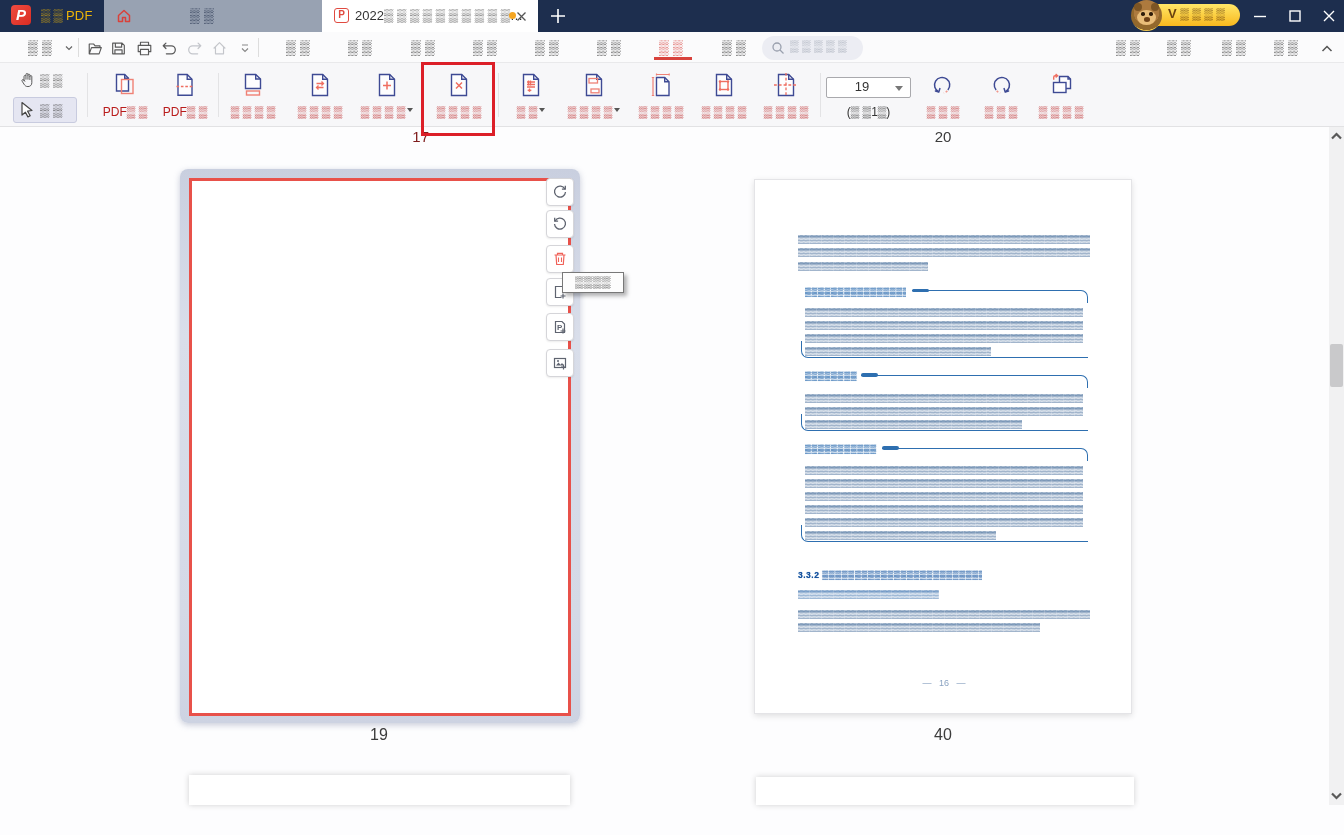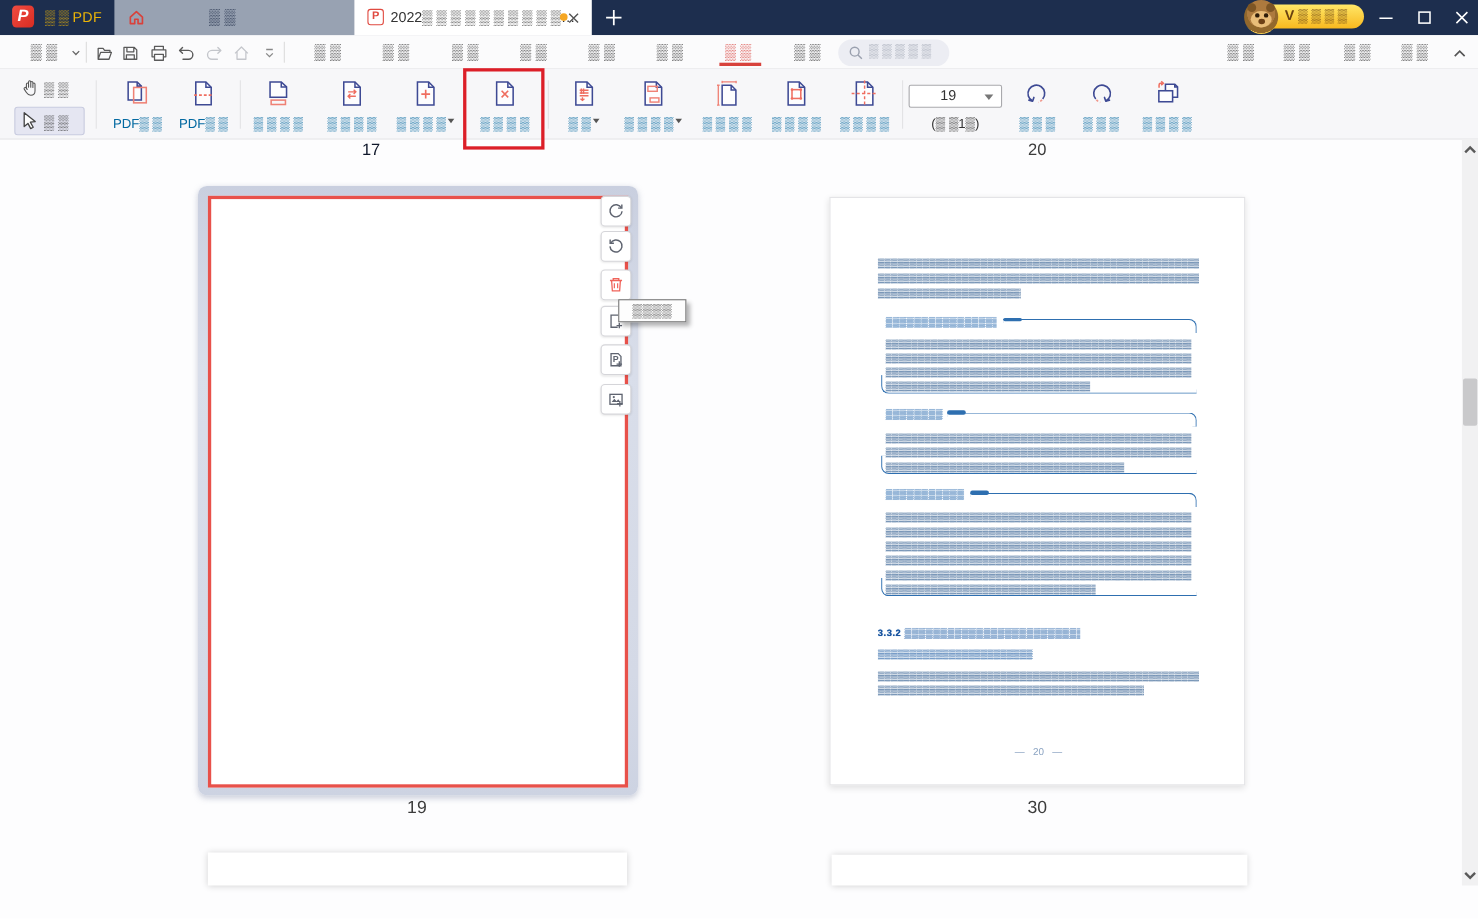--- a/index.html
+++ b/index.html
@@ -12,21 +12,21 @@
 #tab1{position:absolute;left:104px;top:0;width:218px;height:32px;background:#98a2b2}
 #tab2{position:absolute;left:322px;top:0;width:216px;height:32px;background:#ffffff}
 
 #menubar{position:absolute;left:0;top:32px;width:1344px;height:31px;background:#fbfbfc;border-bottom:1px solid #e9e9eb}
 .mi{position:absolute;top:0;height:30px;line-height:30px;font-size:14px;color:#333;text-align:center}
 .msep{position:absolute;top:6px;width:1px;height:19px;background:#ddd}
 
 #toolbar{position:absolute;left:0;top:63px;width:1344px;height:64px;background:#f7f7f9;border-bottom:1px solid #e2e2e4}
 .tbtn{position:absolute;top:10px;width:64px;text-align:center}
 .tbtn svg{display:block;margin:0 auto}
-.tlab{margin-top:8px;font-size:12px;color:#0369a1;white-space:nowrap}
+.tlab{margin-top:8px;font-size:12px;color:#b91c1c;white-space:nowrap}
 .tsep{position:absolute;top:10px;width:1px;height:44px;background:#e3e3e5}
 .da{display:inline-block;width:0;height:0;border:3px solid transparent;border-top:4px solid #555;vertical-align:1px;margin-left:2px}
 .fbtn{position:absolute;left:546px;width:28px;height:28px;background:#fff;border:1px solid #d5d5d9;border-radius:4px;box-shadow:0 1px 2px rgba(0,0,0,.08)}
 .fbtn svg{display:block;margin:5px auto 0}
 .pl{position:absolute;font-size:8px;line-height:13px;height:13px;overflow:hidden;white-space:nowrap;color:#315d8f;letter-spacing:.2px;text-shadow:0 0 .6px #315d8f}
 .ph{position:absolute;font-size:8.5px;font-weight:bold;line-height:11px;height:11px;overflow:hidden;white-space:nowrap;color:#1b60a9;letter-spacing:.5px;text-shadow:0 0 .7px #1b60a9}
 .btip{position:absolute;border:1.6px solid #2e6fb0;border-color:#2e6fb0}
 
 #content{position:absolute;left:0;top:127px;width:1344px;height:678px;background:#fdfdfe}
 
@@ -298,21 +298,21 @@
           <rect x="4.5" y="9.5" width="12.5" height="10" fill="#fdfdfe" stroke="#3e4a94" stroke-width="1.4"></rect>
           <path d="M4.7 6.8V4.2c0-.9.6-1.5 1.5-1.5h1.6" fill="none" stroke="#ef6e60" stroke-width="1.4"></path>
           <path d="m6.6 1 2 1.7-2 1.7" fill="none" stroke="#ef6e60" stroke-width="1.4"></path>
         </svg>
     <div class="tlab"><span class="zs">▒▒▒▒</span></div>
   </div>
 </div>
 
 <div id="content">
 
-<div class="abs" style="left:329px;top:1px;width:100px;text-align:left;font-size:15px;color:#0f172a">17</div>
+<div class="abs" style="left:329px;top:1px;width:100px;text-align:right;font-size:15px;color:#7f1d1d">17</div>
 <div class="abs" style="left:893px;top:1px;width:100px;text-align:center;font-size:15px;color:#3c3c3c">20</div>
 
 <div class="abs" style="left:180px;top:42px;width:400px;height:554px;border-radius:8px;background:linear-gradient(180deg,#c9cfdf,#d9deea 30%,#d4d9e6 80%,#cdd3e2);box-shadow:0 2px 6px rgba(120,130,160,.4)"></div>
 <div class="abs" style="left:189px;top:51px;width:382px;height:538px;background:#fff;border:3px solid #e8514a"></div>
 <div class="fbtn" style="top:50.5px">
         <svg width="16" height="16" viewBox="0 0 16 16">
           <path d="M12.9 5.1A5.5 5.5 0 1 0 13.5 8" fill="none" stroke="#5f6470" stroke-width="1.3"></path>
           <path d="M13.3 1.8v3.4H9.9" fill="none" stroke="#5f6470" stroke-width="1.3"></path>
         </svg>
       </div>
@@ -345,21 +345,21 @@
         <svg width="16" height="16" viewBox="0 0 16 16">
           <rect x="2.5" y="3.5" width="11" height="9" fill="none" stroke="#5f6470" stroke-width="1.2"></rect>
           <path d="m4 10.5 2.5-3 2 2.2 1.5-1.7 2 2.5z" fill="#5f6470"></path>
           <circle cx="6" cy="6" r="1" fill="#5f6470"></circle>
           <path d="M11.5 9.5v5M9 12h5" stroke="#5f6470" stroke-width="1.2"></path>
         </svg>
       </div>
 
 <div class="abs" style="left:562px;top:145px;width:62px;height:21px;background:#fdfdfd;border:1.4px solid #787878;box-shadow:3px 3px 4px rgba(0,0,0,.3);font-size:12px;line-height:18px;text-align:center;color:#4a4a4a;letter-spacing:.04em;z-index:5">▒▒▒▒</div>
 <div class="abs" style="left:329px;top:599px;width:100px;text-align:center;font-size:16px;color:#3c3c3c">19</div>
-<div class="abs" style="left:893px;top:599px;width:100px;text-align:center;font-size:16px;color:#3c3c3c">30</div>
+<div class="abs" style="left:893px;top:599px;width:100px;text-align:center;font-size:16px;color:#3c3c3c">40</div>
 <div class="abs" style="left:754px;top:52px;width:378px;height:535px;background:#fff;border:1px solid #e4e4e7;box-shadow:0 2px 6px rgba(0,0,0,.12)">
 <div class="pl" style="left:43px;top:53.0px;width:292px">▒▒▒▒▒▒▒▒▒▒▒▒▒▒▒▒▒▒▒▒▒▒▒▒▒▒▒▒▒▒▒▒▒▒▒▒▒▒▒▒▒▒▒▒▒▒▒▒▒▒▒▒▒▒▒▒▒▒▒▒</div>
 <div class="pl" style="left:43px;top:66.0px;width:292px">▒▒▒▒▒▒▒▒▒▒▒▒▒▒▒▒▒▒▒▒▒▒▒▒▒▒▒▒▒▒▒▒▒▒▒▒▒▒▒▒▒▒▒▒▒▒▒▒▒▒▒▒▒▒▒▒▒▒▒▒</div>
 <div class="pl" style="left:43px;top:79.5px;width:130px">▒▒▒▒▒▒▒▒▒▒▒▒▒▒▒▒▒▒▒▒▒▒▒▒▒▒▒▒▒▒▒▒▒▒▒▒▒▒▒▒▒▒▒▒▒▒▒▒▒▒▒▒▒▒▒▒▒▒▒▒</div>
 <div class="ph" style="left:50px;top:106.5px;width:101px">▒▒▒▒▒▒▒▒▒▒▒▒▒▒▒▒</div>
 <div class="abs btip" style="left:157px;top:110px;width:176px;height:13px;border:0;border-top:1.6px solid #2e6fb0;border-right:1.6px solid #2e6fb0;border-top-right-radius:7px"></div>
 <div class="abs" style="left:157px;top:108.8px;width:17px;height:3.4px;background:#2e6fb0;border-radius:2px"></div>
 <div class="pl" style="left:50px;top:126.0px;width:278px">▒▒▒▒▒▒▒▒▒▒▒▒▒▒▒▒▒▒▒▒▒▒▒▒▒▒▒▒▒▒▒▒▒▒▒▒▒▒▒▒▒▒▒▒▒▒▒▒▒▒▒▒▒▒▒▒▒▒▒▒</div>
 <div class="pl" style="left:50px;top:139.0px;width:278px">▒▒▒▒▒▒▒▒▒▒▒▒▒▒▒▒▒▒▒▒▒▒▒▒▒▒▒▒▒▒▒▒▒▒▒▒▒▒▒▒▒▒▒▒▒▒▒▒▒▒▒▒▒▒▒▒▒▒▒▒</div>
 <div class="pl" style="left:50px;top:152.0px;width:278px">▒▒▒▒▒▒▒▒▒▒▒▒▒▒▒▒▒▒▒▒▒▒▒▒▒▒▒▒▒▒▒▒▒▒▒▒▒▒▒▒▒▒▒▒▒▒▒▒▒▒▒▒▒▒▒▒▒▒▒▒</div>
@@ -379,21 +379,21 @@
 <div class="pl" style="left:50px;top:297.0px;width:278px">▒▒▒▒▒▒▒▒▒▒▒▒▒▒▒▒▒▒▒▒▒▒▒▒▒▒▒▒▒▒▒▒▒▒▒▒▒▒▒▒▒▒▒▒▒▒▒▒▒▒▒▒▒▒▒▒▒▒▒▒</div>
 <div class="pl" style="left:50px;top:310.0px;width:278px">▒▒▒▒▒▒▒▒▒▒▒▒▒▒▒▒▒▒▒▒▒▒▒▒▒▒▒▒▒▒▒▒▒▒▒▒▒▒▒▒▒▒▒▒▒▒▒▒▒▒▒▒▒▒▒▒▒▒▒▒</div>
 <div class="pl" style="left:50px;top:323.0px;width:278px">▒▒▒▒▒▒▒▒▒▒▒▒▒▒▒▒▒▒▒▒▒▒▒▒▒▒▒▒▒▒▒▒▒▒▒▒▒▒▒▒▒▒▒▒▒▒▒▒▒▒▒▒▒▒▒▒▒▒▒▒</div>
 <div class="pl" style="left:50px;top:336.0px;width:278px">▒▒▒▒▒▒▒▒▒▒▒▒▒▒▒▒▒▒▒▒▒▒▒▒▒▒▒▒▒▒▒▒▒▒▒▒▒▒▒▒▒▒▒▒▒▒▒▒▒▒▒▒▒▒▒▒▒▒▒▒</div>
 <div class="pl" style="left:50px;top:349.0px;width:191px">▒▒▒▒▒▒▒▒▒▒▒▒▒▒▒▒▒▒▒▒▒▒▒▒▒▒▒▒▒▒▒▒▒▒▒▒▒▒▒▒▒▒▒▒▒▒▒▒▒▒▒▒▒▒▒▒▒▒▒▒</div>
 <div class="abs btip" style="left:46px;top:345px;width:287px;height:17px;border:0;border-bottom:1.6px solid #2e6fb0;border-left:1.6px solid #2e6fb0;border-bottom-left-radius:7px"></div>
 <div class="ph" style="left:43px;top:389.5px;width:184px;color:#19539f">3.3.2 ▒▒▒▒▒▒▒▒▒▒▒▒▒▒▒▒▒▒▒▒▒▒▒▒▒</div>
 <div class="pl" style="left:43px;top:408px;width:156px;color:#2a6cb8">▒▒▒▒▒▒▒▒▒▒▒▒▒▒▒▒▒▒▒▒▒▒▒▒</div>
 <div class="pl" style="left:43px;top:427.5px;width:292px">▒▒▒▒▒▒▒▒▒▒▒▒▒▒▒▒▒▒▒▒▒▒▒▒▒▒▒▒▒▒▒▒▒▒▒▒▒▒▒▒▒▒▒▒▒▒▒▒▒▒▒▒▒▒▒▒▒▒▒▒</div>
 <div class="pl" style="left:43px;top:441.0px;width:242px">▒▒▒▒▒▒▒▒▒▒▒▒▒▒▒▒▒▒▒▒▒▒▒▒▒▒▒▒▒▒▒▒▒▒▒▒▒▒▒▒▒▒▒▒▒▒▒▒▒▒▒▒▒▒▒▒▒▒▒▒</div>
-<div class="abs" style="left:0;top:498px;width:378px;text-align:center;font-size:9px;color:#8aa3c2;word-spacing:5px">— 20 —</div>
+<div class="abs" style="left:0;top:498px;width:378px;text-align:center;font-size:9px;color:#8aa3c2;word-spacing:5px">— 16 —</div>
 </div>
 <div class="abs" style="left:189px;top:648px;width:381px;height:30px;background:#fff;box-shadow:0 0 6px rgba(0,0,0,.18)"></div>
 <div class="abs" style="left:756px;top:650px;width:378px;height:28px;background:#fff;box-shadow:0 0 6px rgba(0,0,0,.18)"></div>
 </div>
 <div id="sbar">
 <svg class="abs" style="left:1px;top:4px" width="13" height="10" viewBox="0 0 13 10">
         <path d="M2 7.5 6.5 3 11 7.5" fill="none" stroke="#595959" stroke-width="2.2"></path>
       </svg>
 <svg class="abs" style="left:1px;top:664px" width="13" height="10" viewBox="0 0 13 10">
         <path d="M2 2.5 6.5 7 11 2.5" fill="none" stroke="#595959" stroke-width="2.2"></path>

